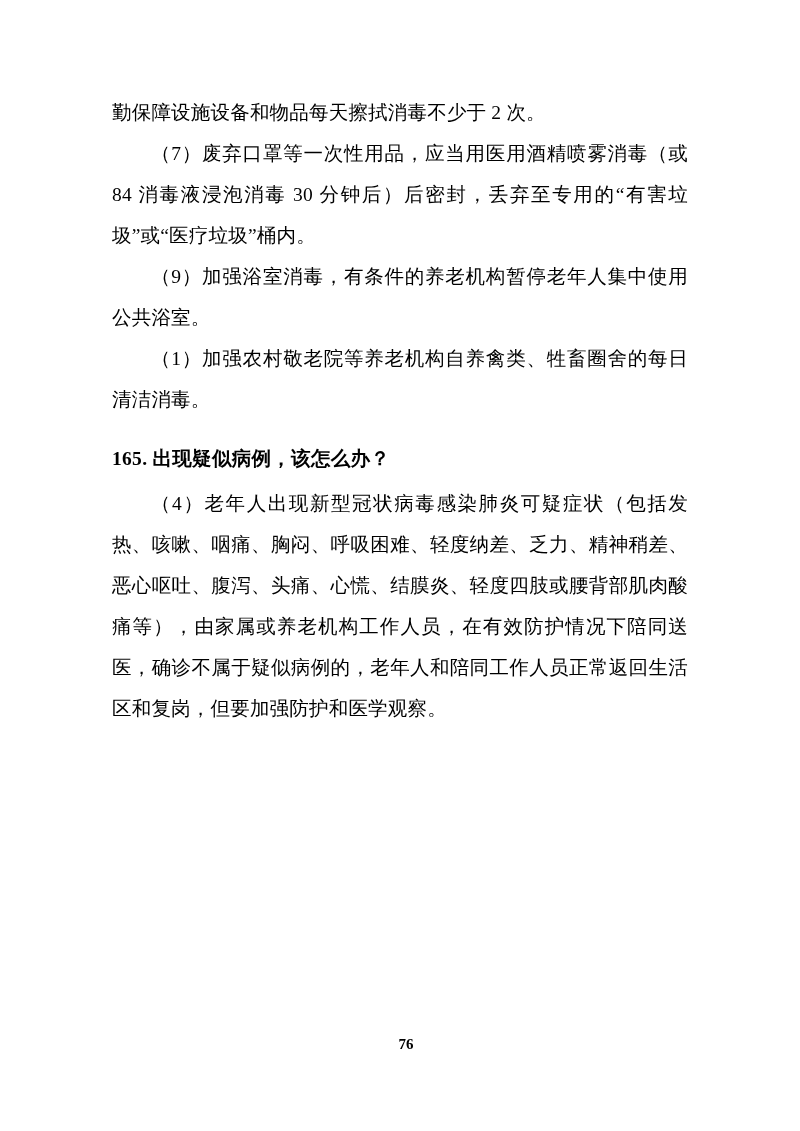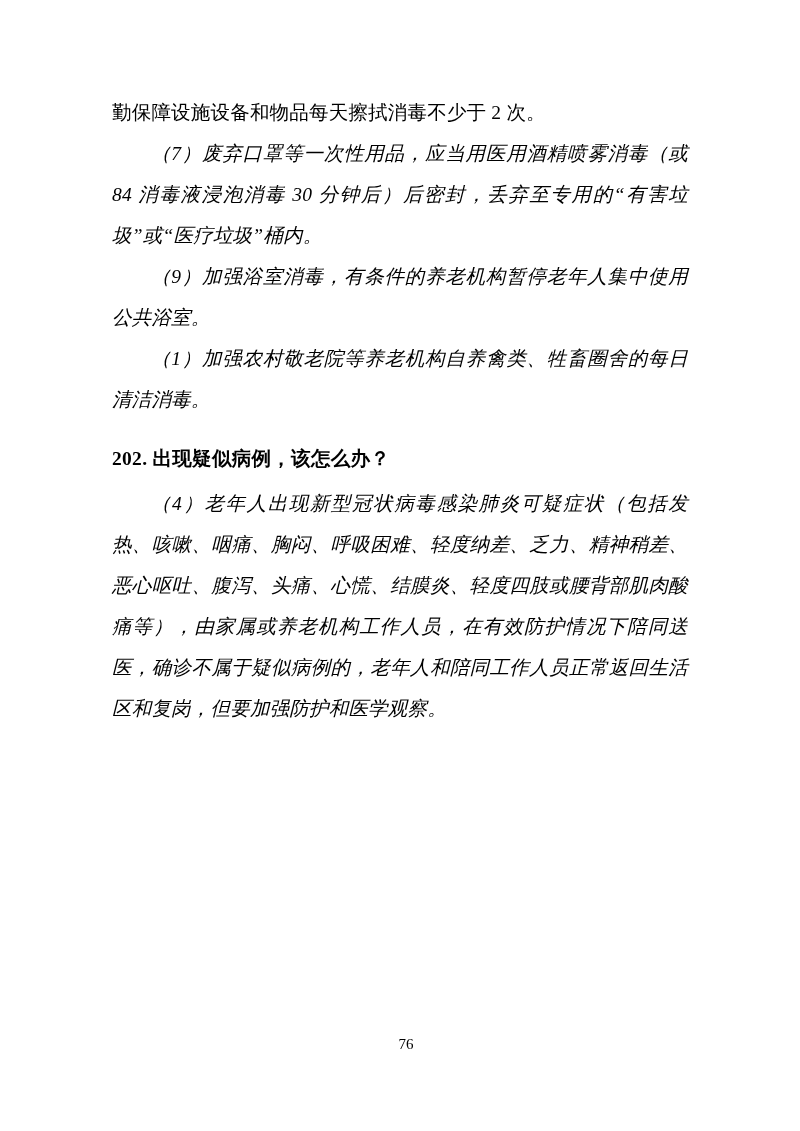--- a/index.html
+++ b/index.html
@@ -26,51 +26,51 @@
   .para {
     font-size: 19.5px;
     line-height: 41px;
     text-align: justify;
     text-justify: inter-ideograph;
     margin: 0;
     letter-spacing: 0.2px;
   }
   .indent {
     text-indent: 39px;
-    font-style: italic;
   }
   .heading {
     font-size: 19.5px;
     line-height: 41px;
     font-weight: bold;
     margin: 0;
     padding-top: 18px;
     padding-bottom: 4px;
     letter-spacing: 0.3px;
   }
   .page-number {
     position: absolute;
     left: 12px;
     right: 0;
     bottom: 78px;
     text-align: center;
     font-size: 15px;
     font-family: "Liberation Serif", "DejaVu Serif", serif;
     color: #000000;
+    font-weight: bold;
   }
 </style>
 </head>
 <body>
 
 <div class="page">
 
   <div>
     <p class="para">勤保障设施设备和物品每天擦拭消毒不少于 2 次。</p>
     <p class="para indent">（7）废弃口罩等一次性用品，应当用医用酒精喷雾消毒（或 84 消毒液浸泡消毒 30 分钟后）后密封，丢弃至专用的“有害垃圾”或“医疗垃圾”桶内。</p>
     <p class="para indent">（9）加强浴室消毒，有条件的养老机构暂停老年人集中使用公共浴室。</p>
     <p class="para indent">（1）加强农村敬老院等养老机构自养禽类、牲畜圈舍的每日清洁消毒。</p>
-    <h2 class="heading">202. 出现疑似病例，该怎么办？</h2>
+    <h2 class="heading">165. 出现疑似病例，该怎么办？</h2>
     <p class="para indent">（4）老年人出现新型冠状病毒感染肺炎可疑症状（包括发热、咳嗽、咽痛、胸闷、呼吸困难、轻度纳差、乏力、精神稍差、恶心呕吐、腹泻、头痛、心慌、结膜炎、轻度四肢或腰背部肌肉酸痛等），由家属或养老机构工作人员，在有效防护情况下陪同送医，确诊不属于疑似病例的，老年人和陪同工作人员正常返回生活区和复岗，但要加强防护和医学观察。</p>
   </div>
 
   <div class="page-number">76</div>
 
 </div>
 
 </body></html>

